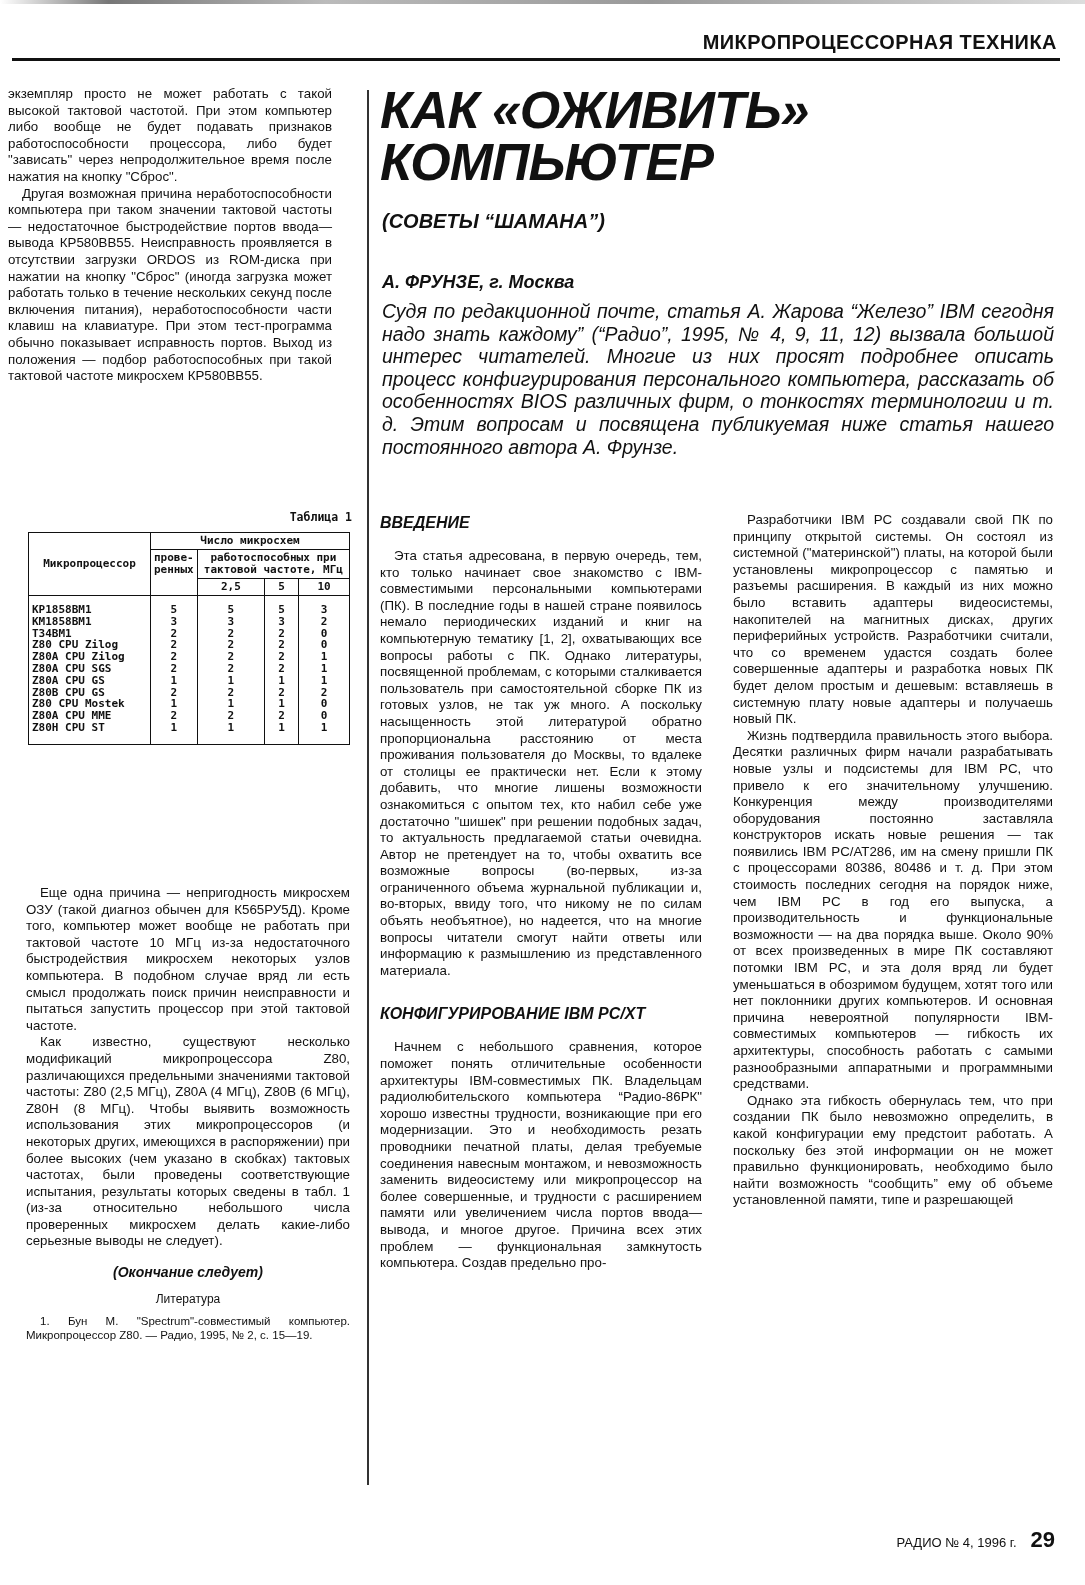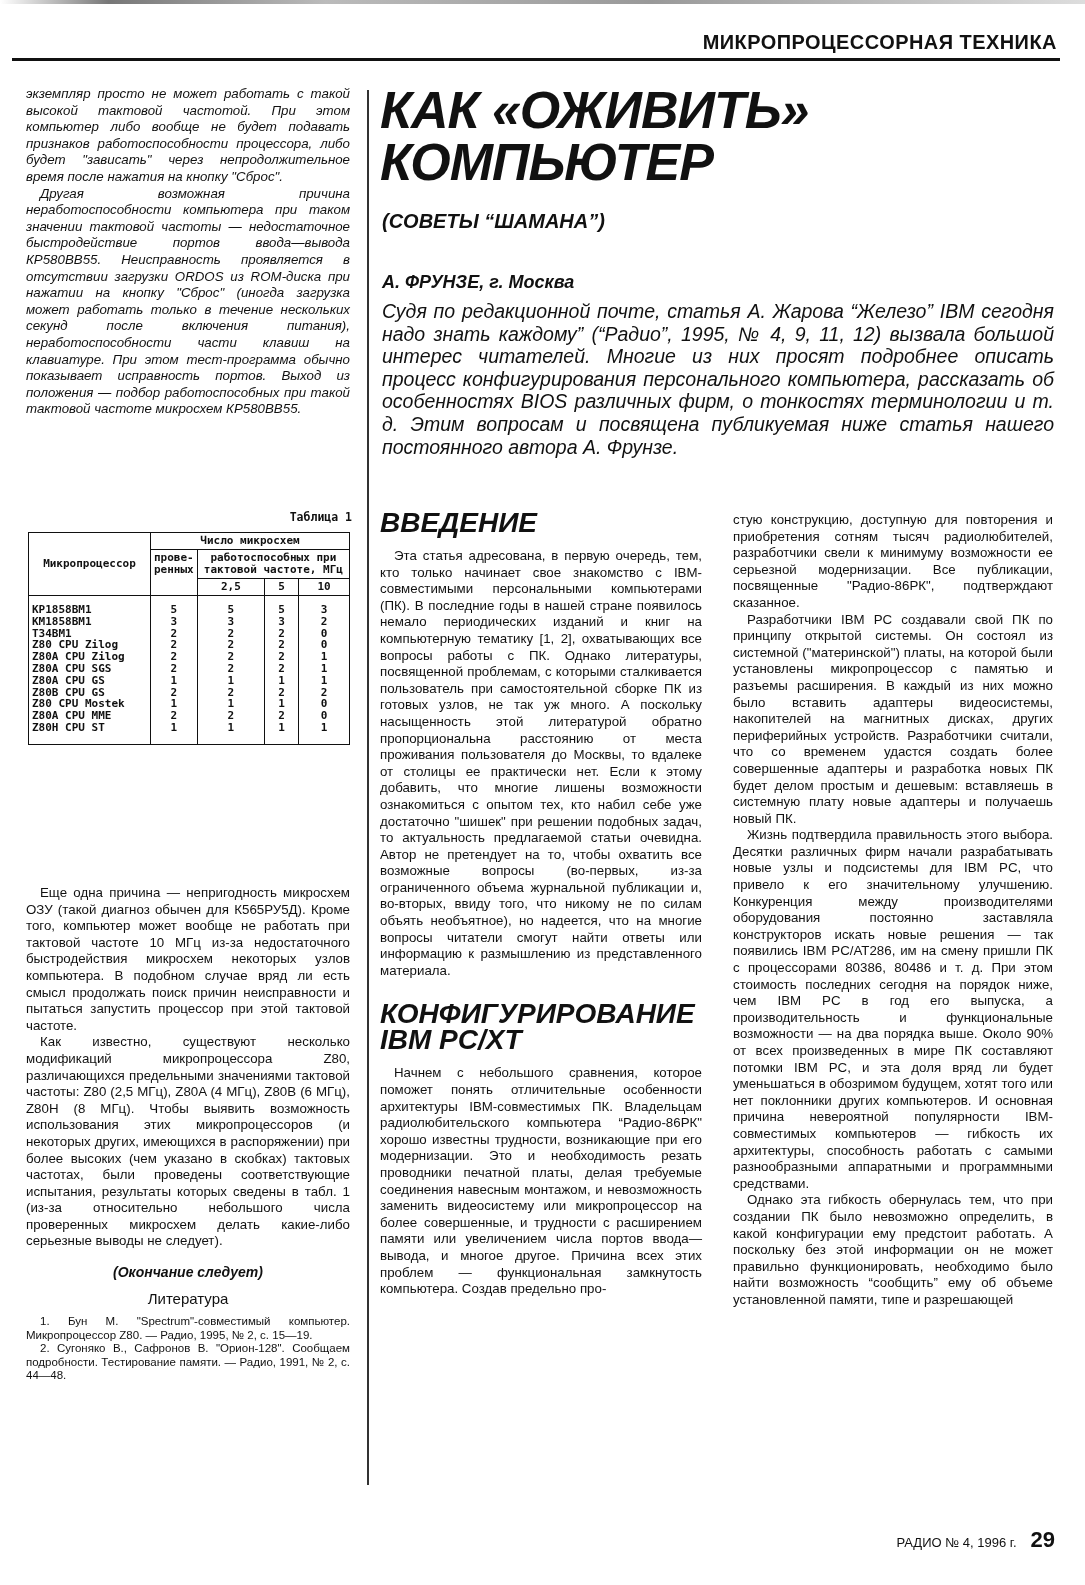--- a/index.html
+++ b/index.html
@@ -6,43 +6,43 @@
   body { width:1085px; height:1585px; position:relative; overflow:hidden; color:#111;
          font-family:"Liberation Sans", sans-serif; }
   .topband { position:absolute; left:0; top:0; width:1085px; height:4px;
              background:linear-gradient(to right,#fff 0%,#777 10%,#bbb 30%,#999 60%,#ddd 100%); }
   .section-title { position:absolute; right:28px; top:30px; font-weight:bold; font-size:21px;
                    letter-spacing:0.5px; transform:scaleX(0.95); transform-origin:right; }
   .top-rule { position:absolute; left:12px; right:25px; top:58px; height:3px; background:#111; }
   .col { position:absolute; font-size:13.3px; line-height:16.6px; text-align:justify; }
   .col p { margin:0; text-indent:14px; }
   .col p.noind { text-indent:0; }
-  #col1 { left:26px; top:86px; width:324px;font-style:italic; }
+  #col1 { left:8px; top:86px; width:324px; }
   #col2 { left:380px; top:539px; width:322px; }
   #col3 { left:733px; top:512px; width:320px; }
   .vrule { position:absolute; left:367px; top:90px; width:2px; height:1395px; background:#333; }
   .title { position:absolute; left:380px; top:84px; font-weight:bold; font-style:italic;
            font-size:52px; line-height:52px; letter-spacing:-1px; }
   .subtitle { position:absolute; left:382px; top:210px; font-weight:bold; font-style:italic; font-size:20px; }
   .author { position:absolute; left:382px; top:272px; font-weight:bold; font-style:italic; font-size:18px; }
   .lead { position:absolute; left:382px; top:300px; width:672px; font-style:italic; font-size:19.5px;
           line-height:22.6px; text-align:justify; }
-  .h2 { font-weight:bold; font-style:italic; font-size:28px; line-height:26px; margin:0 0 12px 0; }
+  .h2 { font-weight:bold; font-style:italic; font-size:16px; line-height:26px; margin:0 0 12px 0; }
   .table-caption { position:absolute; left:26px; top:510px; width:326px; text-align:right;
                    font-family:"DejaVu Sans Mono", monospace; font-weight:bold; font-size:11.5px; }
   table.t1 { position:absolute; left:28px; top:532px; width:322px; border-collapse:collapse;
              font-family:"DejaVu Sans Mono", monospace; font-weight:bold; font-size:11px; }
   table.t1 td, table.t1 th { border:1.5px solid #111; padding:2px 3px; font-weight:bold; }
   table.t1 th { text-align:center; line-height:12px; }
   table.t1 tbody td { border-top:none; border-bottom:none; padding:0 3px; line-height:11.8px; }
   table.t1 tbody tr:first-child td { padding-top:8px; }
   table.t1 tbody tr:last-child td { padding-bottom:10px; border-bottom:1.5px solid #111; }
   table.t1 td.num { text-align:center; }
   .end-note { font-weight:bold; font-style:italic; text-align:center; font-size:14px; margin:14px 0 10px; }
-  .lit-title { text-align:center; font-size:15px; margin:0 0 8px; }
+  .lit-title { text-align:center; font-size:12px; margin:0 0 8px; }
   .lit { font-size:11.5px; line-height:13.5px; }
   .footer { position:absolute; right:30px; top:1527px; font-size:13px; }
   .footer .pg { font-weight:bold; font-size:22px; margin-left:14px; }
 </style>
 </head>
 <body>
 
 <div class="topband"></div>
 <div class="section-title">МИКРОПРОЦЕССОРНАЯ ТЕХНИКА</div>
 <div class="top-rule"></div>
@@ -149,42 +149,40 @@
       </tr>
     </tbody>
 </table>
 
 <div class="col" style="left:26px;top:885px;width:324px;">
   <p>Еще одна причина — непригодность микросхем ОЗУ (такой диагноз обычен для К565РУ5Д). Кроме того, компьютер может вообще не работать при тактовой частоте 10 МГц из-за недостаточного быстродействия микросхем некоторых узлов компьютера. В подобном случае вряд ли есть смысл продолжать поиск причин неисправности и пытаться запустить процессор при этой тактовой частоте.</p>
   <p>Как известно, существуют несколько модификаций микропроцессора Z80, различающихся предельными значениями тактовой частоты: Z80 (2,5 МГц), Z80A (4 МГц), Z80B (6 МГц), Z80H (8 МГц). Чтобы выявить возможность использования этих микропроцессоров (и некоторых других, имеющихся в распоряжении) при более высоких (чем указано в скобках) тактовых частотах, были проведены соответствующие испытания, результаты которых сведены в табл. 1 (из-за относительно небольшого числа проверенных микросхем делать какие-либо серьезные выводы не следует).</p>
   <div class="end-note">(Окончание следует)</div>
   <div class="lit-title">Литература</div>
   <p class="lit">1. Бун М. "Spectrum"-совместимый компьютер. Микропроцессор Z80. — Радио, 1995, № 2, с. 15—19.</p>
-  <p class="lit">2. Сугоняко В., Сафронов В. "Орион-128". Сообщаем подробности. Тестирование памяти. — Радио, 1991, № 2, с. 44—48.</p>
 </div>
 
 <div class="vrule"></div>
 
 <div class="title">
   <div>КАК «ОЖИВИТЬ»</div>
   <div>КОМПЬЮТЕР</div>
 </div>
 <div class="subtitle">(СОВЕТЫ “ШАМАНА”)</div>
 <div class="author">А. ФРУНЗЕ, г. Москва</div>
 <div class="lead">Судя по редакционной почте, статья А. Жарова “Железо” IBM сегодня надо знать каждому” (“Радио”, 1995, № 4, 9, 11, 12) вызвала большой интерес читателей. Многие из них просят подробнее описать процесс конфигурирования персонального компьютера, рассказать об особенностях BIOS различных фирм, о тонкостях терминологии и т. д. Этим вопросам и посвящена публикуемая ниже статья нашего постоянного автора А. Фрунзе.</div>
 
 <div class="col" id="col2" style="top:510px;">
   <div class="h2">ВВЕДЕНИЕ</div>
   <p>Эта статья адресована, в первую очередь, тем, кто только начинает свое знакомство с IBM-совместимыми персональными компьютерами (ПК). В последние годы в нашей стране появилось немало периодических изданий и книг на компьютерную тематику [1, 2], охватывающих все вопросы работы с ПК. Однако литературы, посвященной проблемам, с которыми сталкивается пользователь при самостоятельной сборке ПК из готовых узлов, не так уж много. А поскольку насыщенность этой литературой обратно пропорциональна расстоянию от места проживания пользователя до Москвы, то вдалеке от столицы ее практически нет. Если к этому добавить, что многие лишены возможности ознакомиться с опытом тех, кто набил себе уже достаточно "шишек" при решении подобных задач, то актуальность предлагаемой статьи очевидна. Автор не претендует на то, чтобы охватить все возможные вопросы (во-первых, из-за ограниченного объема журнальной публикации и, во-вторых, ввиду того, что никому не по силам объять необъятное), но надеется, что на многие вопросы читатели смогут найти ответы или информацию к размышлению из представленного материала.</p>
   <div class="h2" style="margin-top:22px;">КОНФИГУРИРОВАНИЕ IBM PC/XT</div>
   <p>Начнем с небольшого сравнения, которое поможет понять отличительные особенности архитектуры IBM-совместимых ПК. Владельцам радиолюбительского компьютера “Радио-86РК" хорошо известны трудности, возникающие при его модернизации. Это и необходимость резать проводники печатной платы, делая требуемые соединения навесным монтажом, и невозможность заменить видеосистему или микропроцессор на более совершенные, и трудности с расширением памяти или увеличением числа портов ввода—вывода, и многое другое. Причина всех этих проблем — функциональная замкнутость компьютера. Создав предельно про-</p>
 </div>
 
 <div class="col" id="col3">
-  <p class="noind">стую конструкцию, доступную для повторения и приобретения сотням тысяч радиолюбителей, разработчики свели к минимуму возможности ее серьезной модернизации. Все публикации, посвященные "Радио-86РК", подтверждают сказанное.</p>
   <p>Разработчики IBM PC создавали свой ПК по принципу открытой системы. Он состоял из системной ("материнской") платы, на которой были установлены микропроцессор с памятью и разъемы расширения. В каждый из них можно было вставить адаптеры видеосистемы, накопителей на магнитных дисках, других периферийных устройств. Разработчики считали, что со временем удастся создать более совершенные адаптеры и разработка новых ПК будет делом простым и дешевым: вставляешь в системную плату новые адаптеры и получаешь новый ПК.</p>
   <p>Жизнь подтвердила правильность этого выбора. Десятки различных фирм начали разрабатывать новые узлы и подсистемы для IBM PC, что привело к его значительному улучшению. Конкуренция между производителями оборудования постоянно заставляла конструкторов искать новые решения — так появились IBM PC/AT286, им на смену пришли ПК с процессорами 80386, 80486 и т. д. При этом стоимость последних сегодня на порядок ниже, чем IBM PC в год его выпуска, а производительность и функциональные возможности — на два порядка выше. Около 90% от всех произведенных в мире ПК составляют потомки IBM PC, и эта доля вряд ли будет уменьшаться в обозримом будущем, хотят того или нет поклонники других компьютеров. И основная причина невероятной популярности IBM-совместимых компьютеров — гибкость их архитектуры, способность работать с самыми разнообразными аппаратными и программными средствами.</p>
   <p>Однако эта гибкость обернулась тем, что при создании ПК было невозможно определить, в какой конфигурации ему предстоит работать. А поскольку без этой информации он не может правильно функционировать, необходимо было найти возможность “сообщить” ему об объеме установленной памяти, типе и разрешающей</p>
 </div>
 
 <div class="footer">
   <span>РАДИО № 4, 1996 г.</span><span class="pg">29</span>
 </div>
 
 </body></html>

